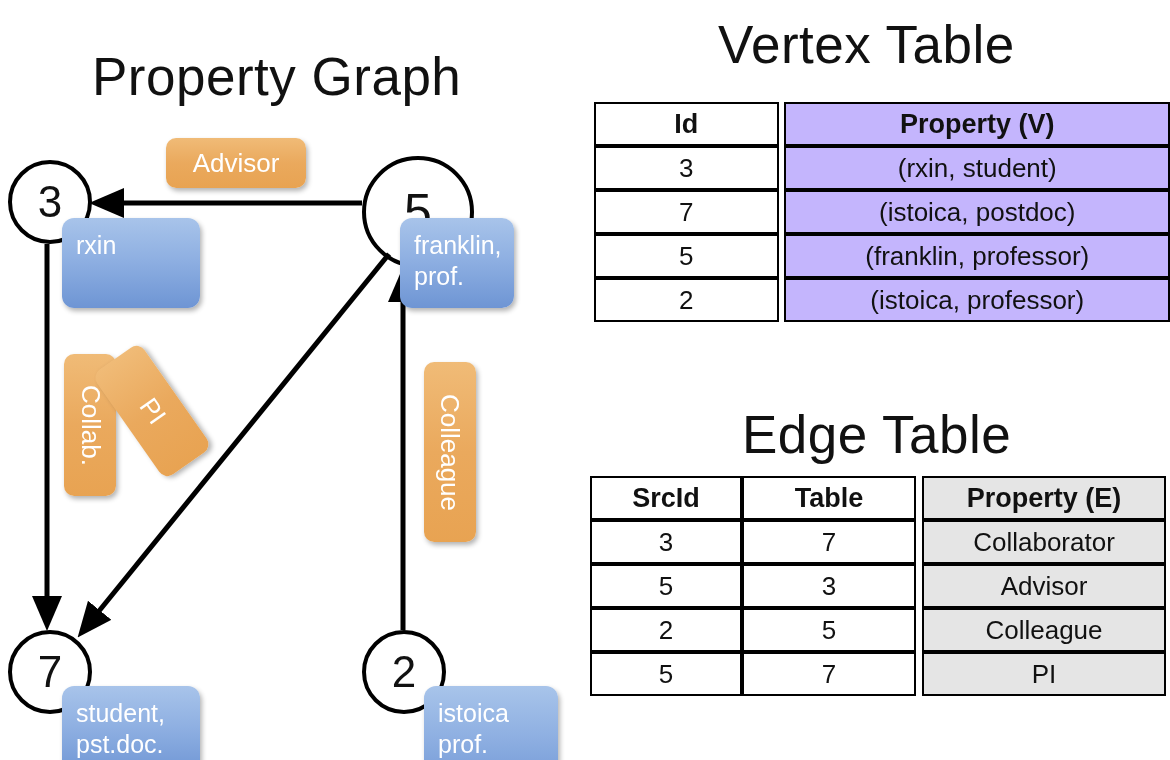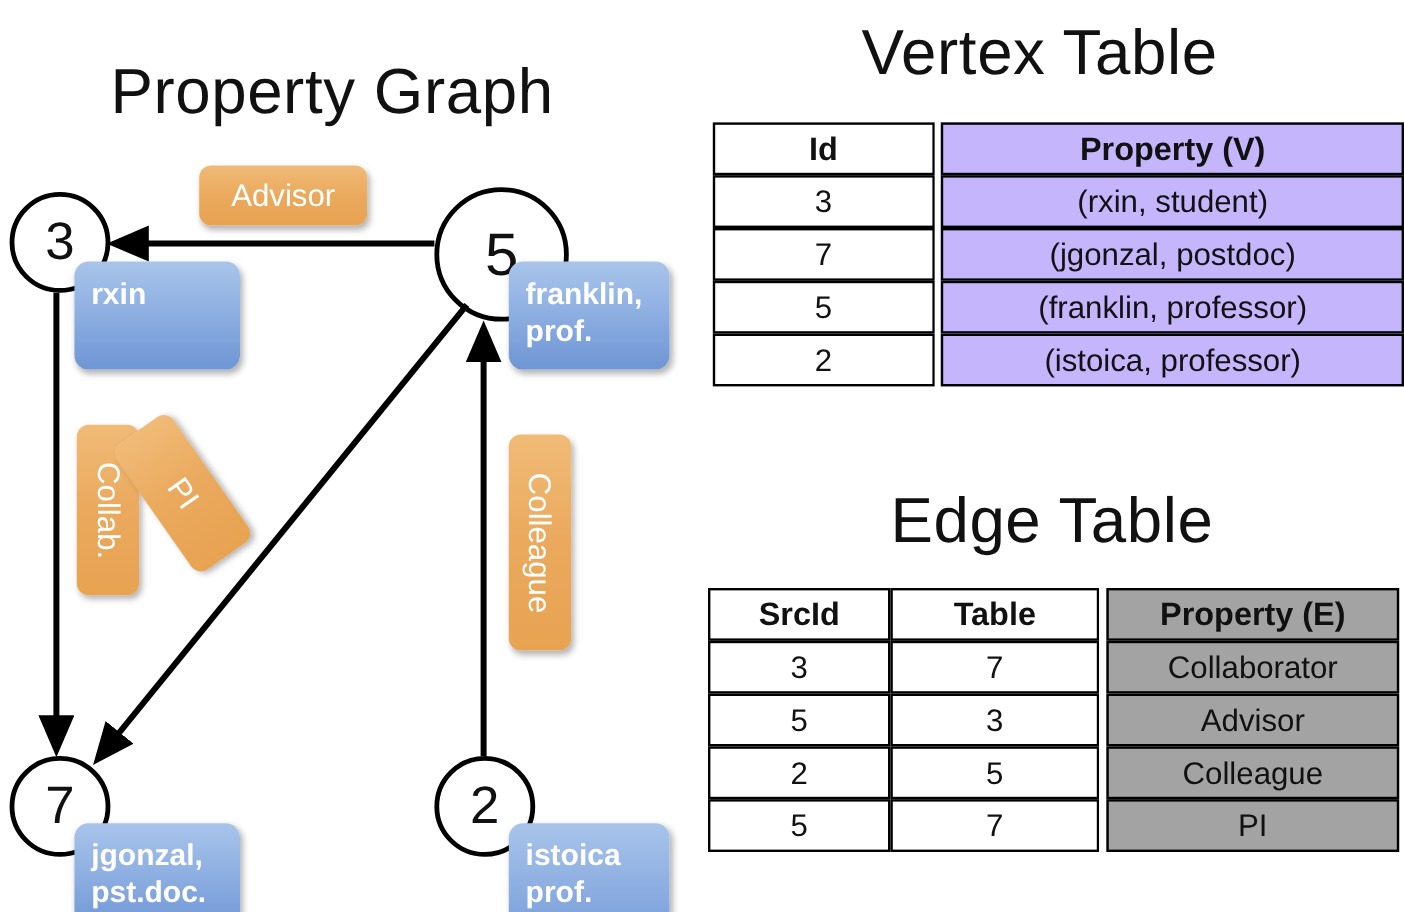--- a/index.html
+++ b/index.html
@@ -64,28 +64,28 @@
   #node-2 { left: 362px; top: 598px; width: 84px;  height: 84px; font-size: 44px; }
 
   
   .prop-box {
     position: absolute;
     border-radius: 12px;
     background: linear-gradient(to bottom, #a8c4ea 0%, #8fb0e2 45%, #6e95d4 100%);
     box-shadow: 2px 3px 5px rgba(0,0,0,0.30);
     color: #ffffff;
     font-family: "Liberation Sans", sans-serif;
-    font-weight: 700;
+    font-weight: 400;
     font-size: 25px;
     line-height: 1.25;
     padding: 12px 0 0 14px;
     box-sizing: border-box;
   }
   #vprop-3 { left: 62px;  top: 186px; width: 138px; height: 90px; }
-  #vprop-5 { left: 424px; top: 186px; width: 134px; height: 90px; }
+  #vprop-5 { left: 400px; top: 186px; width: 114px; height: 90px; }
   #vprop-7 { left: 62px;  top: 654px; width: 138px; height: 90px; }
   #vprop-2 { left: 424px; top: 654px; width: 134px; height: 110px; }
 
   
   .edge-label {
     position: absolute;
     border-radius: 10px;
     background: linear-gradient(to bottom, #f0bb77 0%, #eaa95d 50%, #e8a352 100%);
     box-shadow: 2px 3px 5px rgba(0,0,0,0.30);
     color: #ffffff;
@@ -147,24 +147,24 @@
     padding: 0;
     background: #fff;
   }
 
   
   #vertex-table { left: 594px; top: 102px; }
   #vertex-table .col-id   { width: 186px; }
   #vertex-table .col-prop { width: 388px; background: #c4b5fd; }
 
   
-  #edge-table { left: 590px; top: 490px; border-radius: 31px; }
+  #edge-table { left: 590px; top: 476px; border-radius: 31px; }
   #edge-table .col-src  { width: 152px; }
   #edge-table .col-dst  { width: 174px; }
-  #edge-table .col-prop { width: 244px; background: #a3a3a3; }
+  #edge-table .col-prop { width: 244px; background: #e5e5e5; }
 </style>
 </head>
 <body>
 
 <div id="graph-panel">
 
   <div class="big-title" id="title-property-graph">Property Graph</div>
 
   <svg id="graph-svg" viewBox="0 0 585 760" xmlns="http://www.w3.org/2000/svg">
     <defs>
@@ -196,21 +196,21 @@
   </div>
 
   <div class="prop-box" id="vprop-3">
     <div>rxin</div>
   </div>
   <div class="prop-box" id="vprop-5">
     <div>franklin,</div>
     <div>prof.</div>
   </div>
   <div class="prop-box" id="vprop-7">
-    <div>jgonzal,</div>
+    <div>student,</div>
     <div>pst.doc.</div>
   </div>
   <div class="prop-box" id="vprop-2">
     <div>istoica</div>
     <div>prof.</div>
   </div>
 
   <div class="edge-label" id="elabel-advisor">
     <span class="rot">Advisor</span>
   </div>
@@ -237,21 +237,21 @@
   </thead>
   <tbody>
     <tr>
       <td class="col-id">3</td>
       <td class="sep-col"></td>
       <td class="col-prop">(rxin, student)</td>
     </tr>
     <tr>
       <td class="col-id">7</td>
       <td class="sep-col"></td>
-      <td class="col-prop">(jgonzal, postdoc)</td>
+      <td class="col-prop">(istoica, postdoc)</td>
     </tr>
     <tr>
       <td class="col-id">5</td>
       <td class="sep-col"></td>
       <td class="col-prop">(franklin, professor)</td>
     </tr>
     <tr>
       <td class="col-id">2</td>
       <td class="sep-col"></td>
       <td class="col-prop">(istoica, professor)</td>

